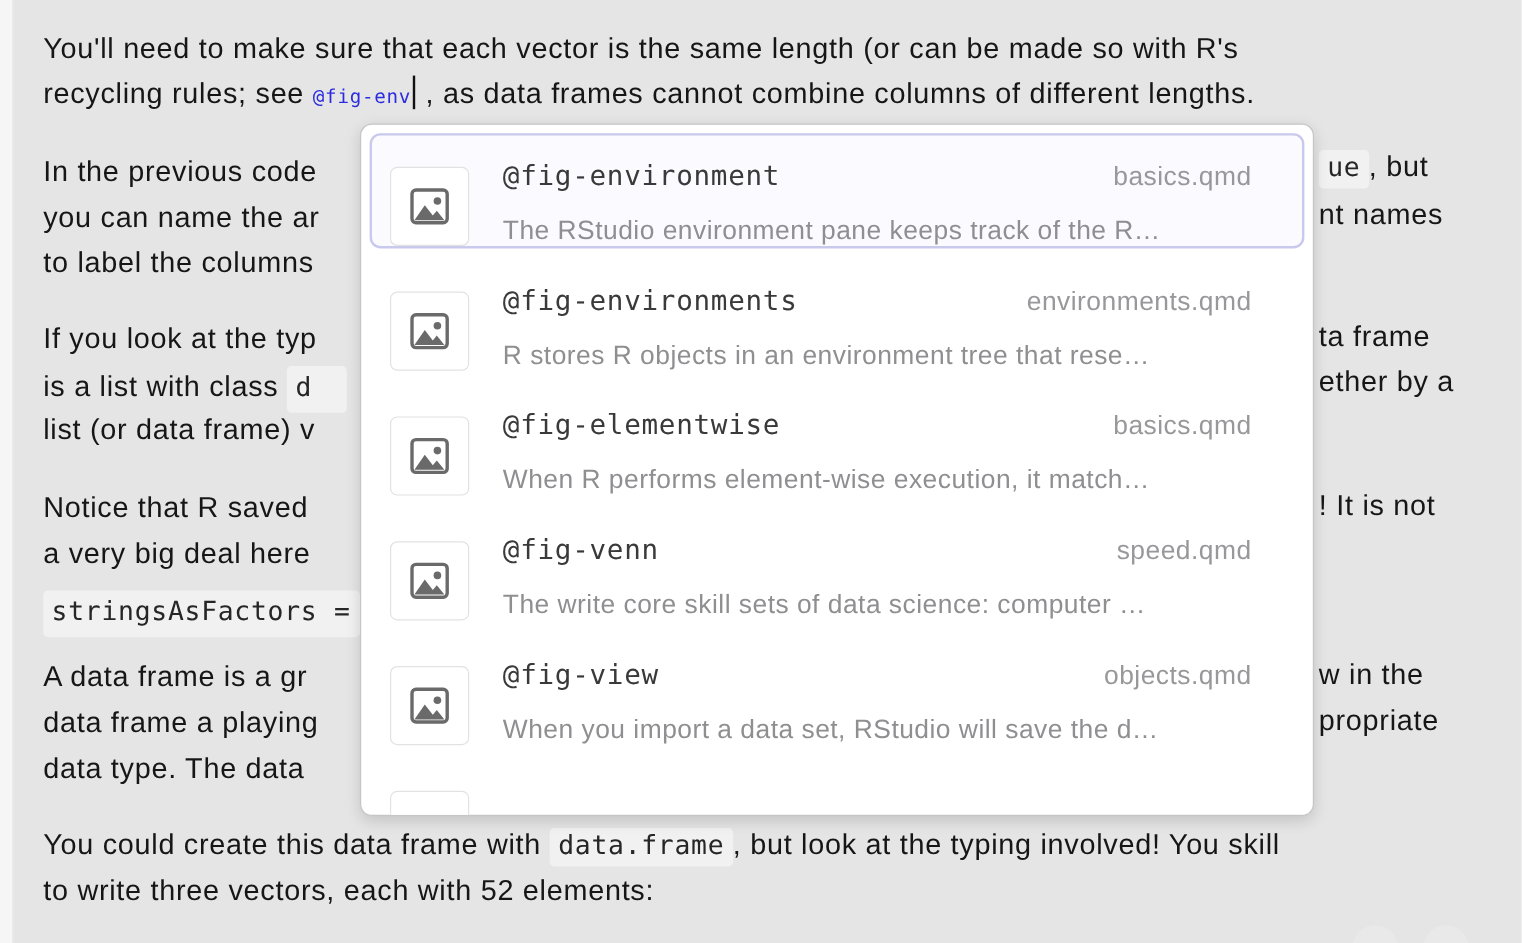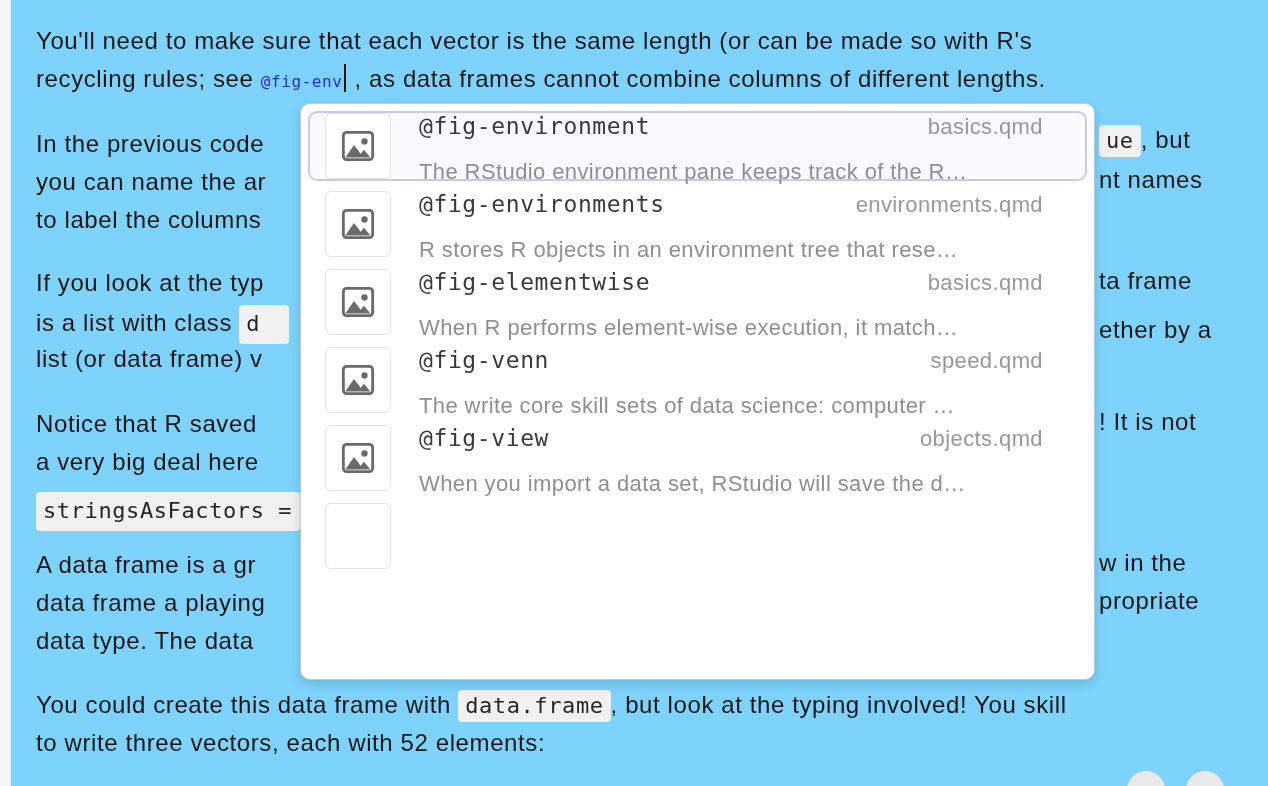--- a/index.html
+++ b/index.html
@@ -9,21 +9,21 @@
     --selected_bg:#fafaff;
     --text_dark:#161616;
     --gray_text:#8f8f92;
     --file_gray:#98989b;
     --title_gray:#3a3a3a;
     --icon_gray:#6a6a6a;
     --fab_gray:#e9e9e9;
   }
   html,body{margin:0;padding:0;}
   .stage{
-    position:relative;width:1268px;height:786px;overflow:hidden;background:#7dd3fc;
+    position:relative;width:1268px;height:786px;overflow:hidden;background:#e5e5e5;
     font-family:"Liberation Sans",sans-serif;color:var(--text_dark);
   }
   .gutter{
     position:absolute;left:0;top:0;width:10px;height:786px;
     background:#f6f6f6;border-right:1px solid #ebebeb;
   }
   
   .line{
     position:absolute;left:36px;white-space:nowrap;
     font-size:24px;letter-spacing:0.6px;line-height:32px;
@@ -44,22 +44,22 @@
     vertical-align:-5px;margin-left:1px;margin-right:9px;
   }
   
   .popup{
     position:absolute;left:300px;top:103px;width:795px;height:577px;box-sizing:border-box;
     background:#ffffff;border:1px solid #c6c6c6;border-radius:10px;
     box-shadow:0 4px 12px rgba(0,0,0,0.15);
     padding:7px;overflow:hidden;z-index:5;
   }
   .item{
-    box-sizing:border-box;height:70px;margin-bottom:8px;border-radius:9px;
-    border:2px solid transparent;display:flex;align-items:flex-start;
+    box-sizing:border-box;height:96px;margin-bottom:8px;border-radius:9px;
+    border:2px solid transparent;display:flex;align-items:flex-end;
     padding:0 42px 0 15px;gap:28px;background:transparent;
   }
   .item.selected{border-color:var(--selected_border);background:var(--selected_bg);}
   .thumb{
     box-sizing:border-box;width:66px;height:66px;flex:0 0 66px;
     border:1px solid #e2e2e2;border-radius:6px;background:#fff;
     display:flex;align-items:center;justify-content:center;
   }
   .thumb svg{width:40px;height:40px;}
   .meta{flex:1;min-width:0;}
@@ -94,21 +94,21 @@
     <div class="line" style="top:128px"><span>In the previous code</span></div>
     <div class="line" style="top:166px"><span>you can name the ar</span></div>
     <div class="line" style="top:204px"><span>to label the columns</span></div>
     <div class="rline" style="top:126px"><span class="code">ue</span><span>, but</span></div>
     <div class="rline" style="top:166px"><span>nt names</span></div>
 
     <div class="line" style="top:267px"><span>If you look at the typ</span></div>
     <div class="line" style="top:305px"><span>is a list with class </span><span class="code tiny">d</span></div>
     <div class="line" style="top:343px"><span>list (or data frame) v</span></div>
     <div class="rline" style="top:267px"><span>ta frame</span></div>
-    <div class="rline" style="top:316px"><span>ether by a</span></div>
+    <div class="rline" style="top:305px"><span>ether by a</span></div>
 
     <div class="line" style="top:408px"><span>Notice that R saved</span></div>
     <div class="line" style="top:446px"><span>a very big deal here</span></div>
     <div class="line" style="top:492px"><span class="code stretch">stringsAsFactors =</span></div>
     <div class="rline" style="top:408px"><span>! It is not</span></div>
 
     <div class="line" style="top:549px"><span>A data frame is a gr</span></div>
     <div class="line" style="top:587px"><span>data frame a playing</span></div>
     <div class="line" style="top:625px"><span>data type. The data</span></div>
     <div class="rline" style="top:549px"><span>w in the</span></div>

